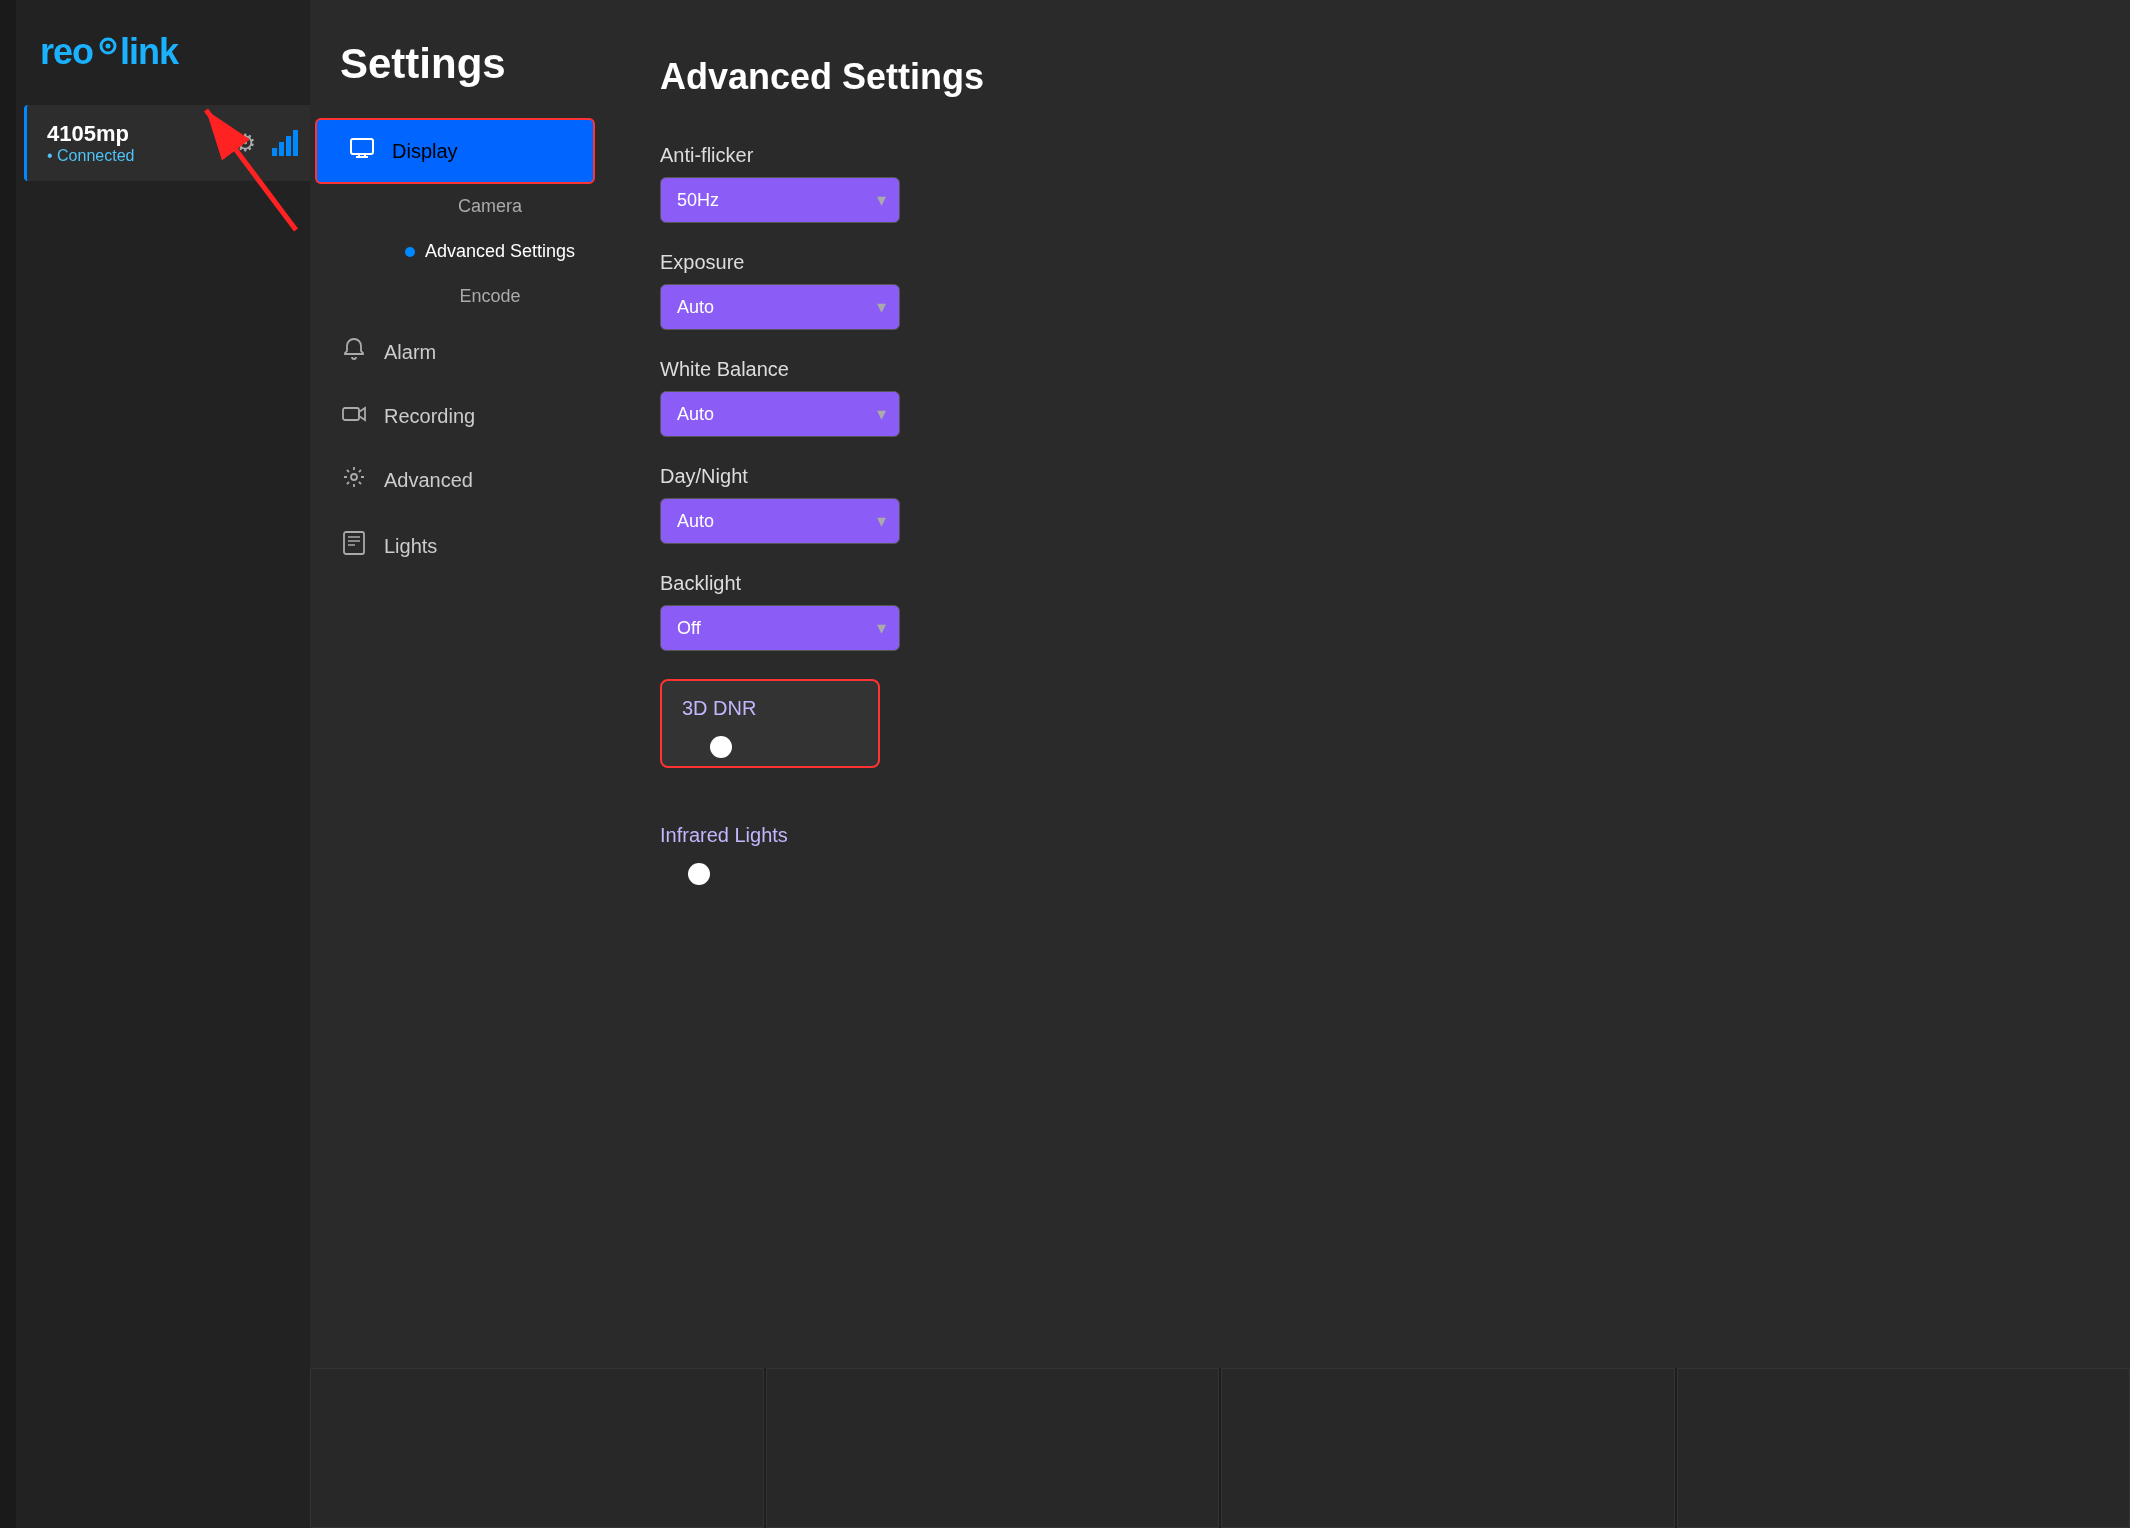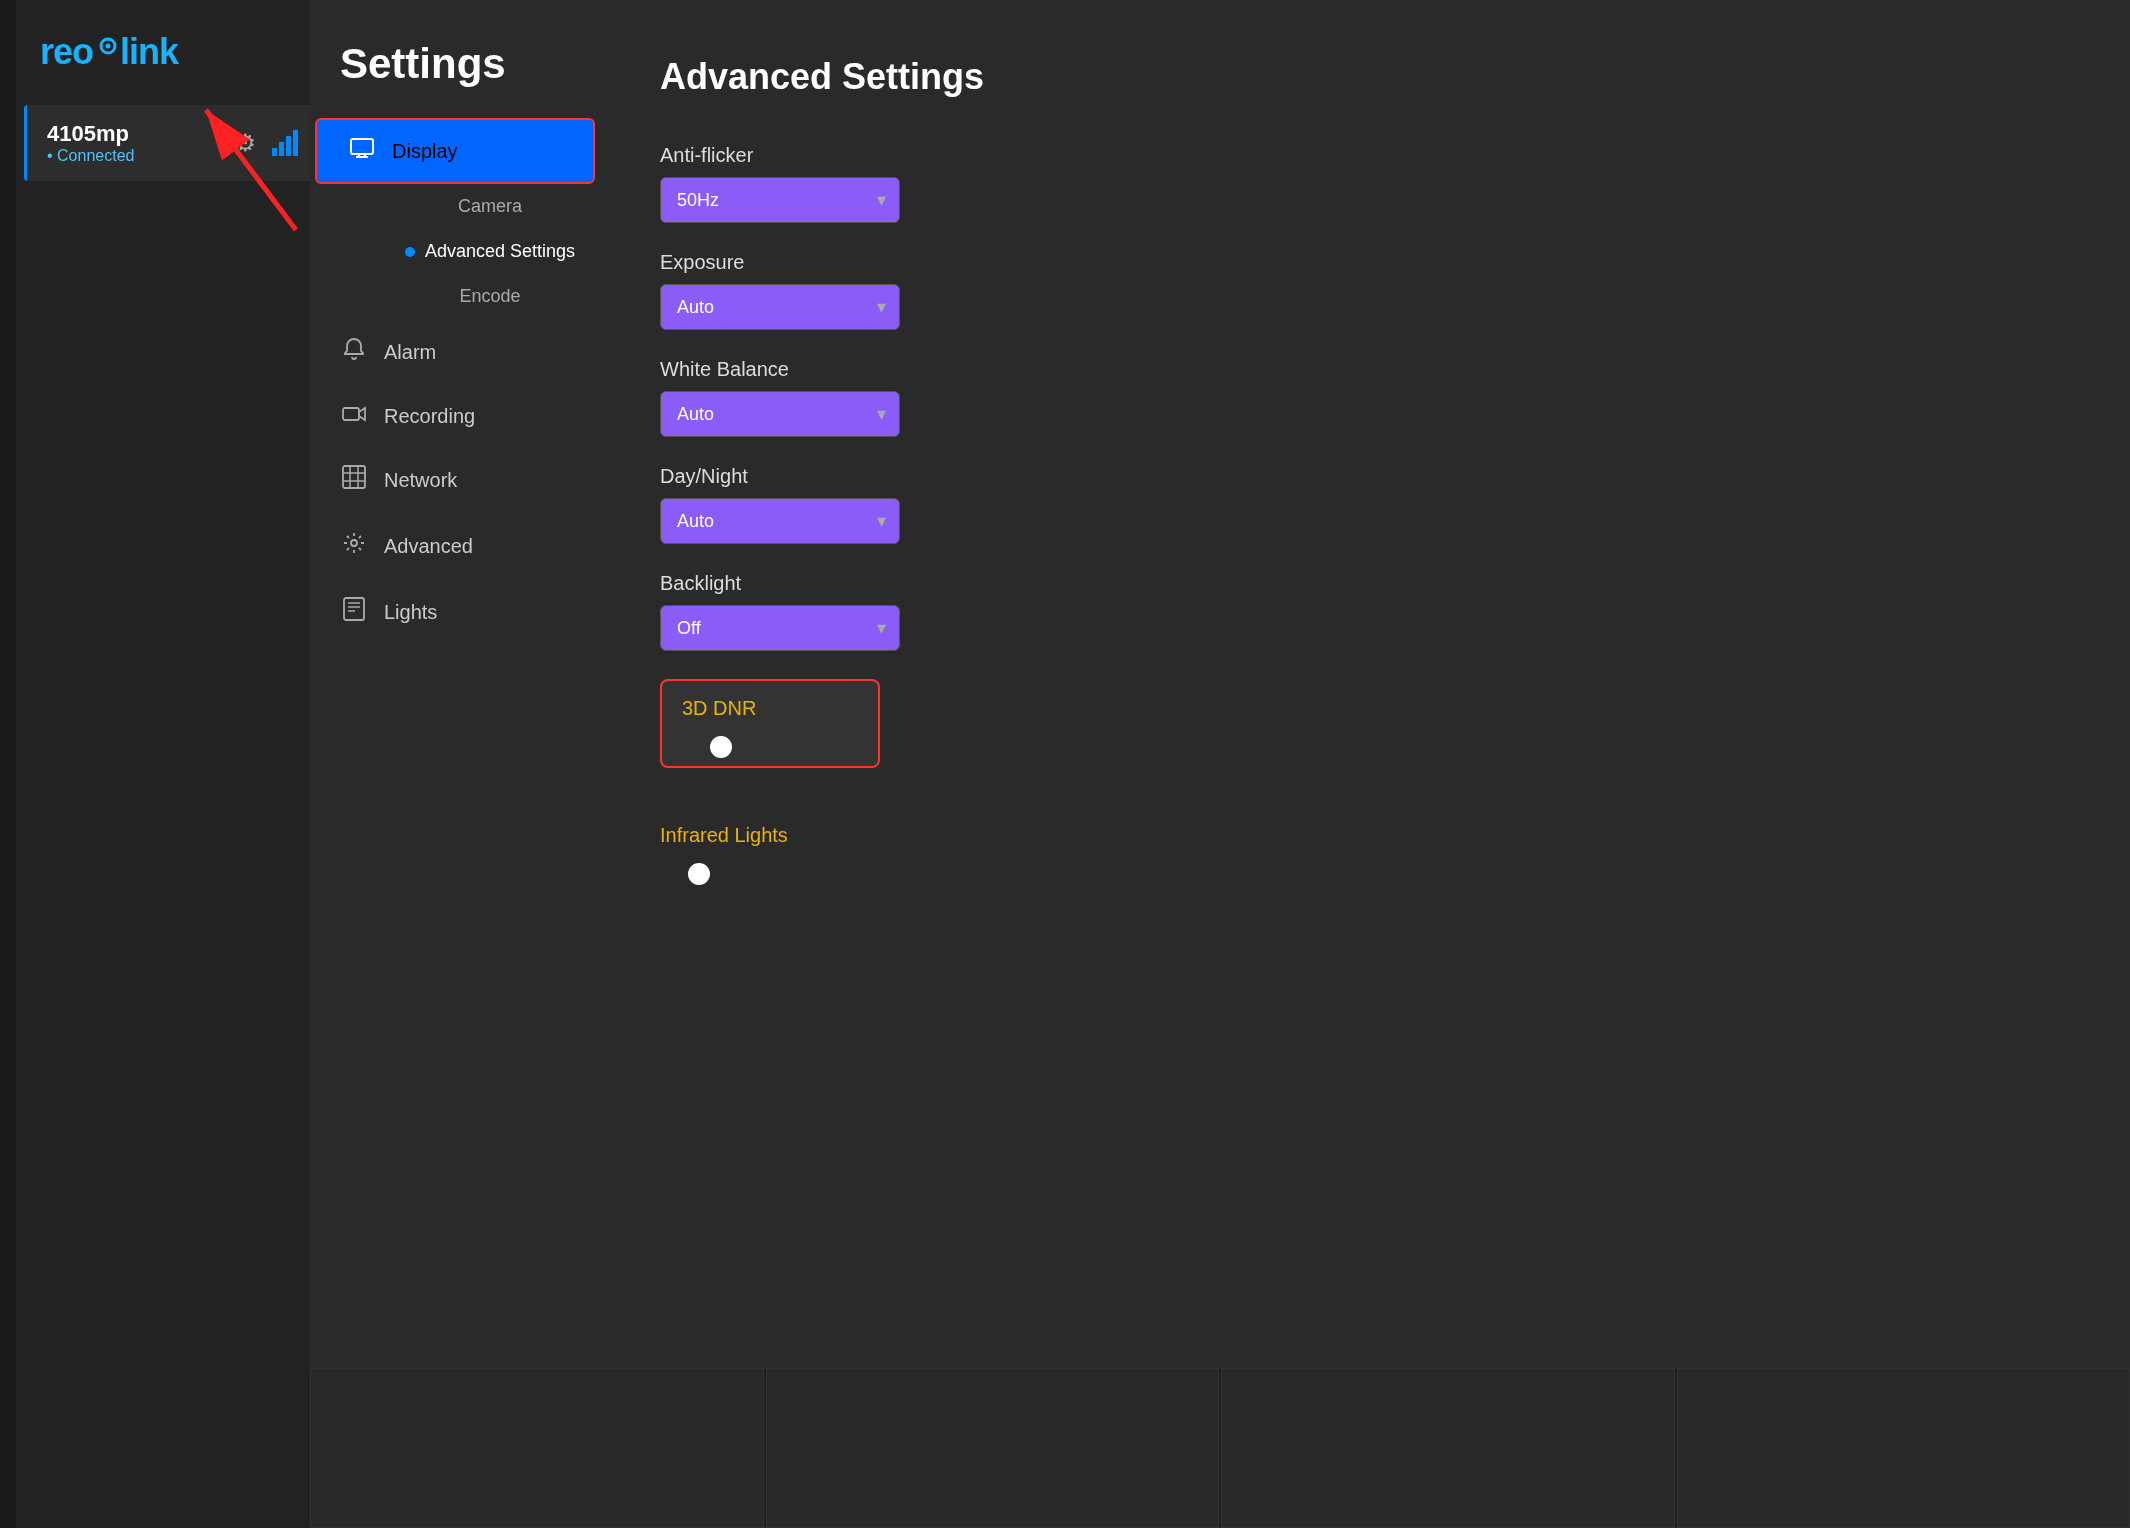--- a/index.html
+++ b/index.html
@@ -247,21 +247,21 @@
     .toggle-group.highlighted {
       border: 2px solid #ff3333;
       border-radius: 8px;
       padding: 16px 20px;
       background: #333333;
       display: inline-block;
       min-width: 220px;
     }
 
     .toggle-label {
-      color: #eab308;
+      color: #c4b5fd;
       font-size: 20px;
       margin-bottom: 12px;
       display: block;
     }
 
     .toggle-switch {
       position: relative;
       width: 56px;
       height: 30px;
       cursor: pointer;
@@ -417,32 +417,20 @@
       <span class="nav-icon">
         <svg width="24" height="18" viewBox="0 0 24 18" fill="none">
           <rect x="1" y="3" width="16" height="12" rx="2" stroke="#aaa" stroke-width="1.8"></rect>
           <path d="M17 7l6-4v12l-6-4z" stroke="#aaa" stroke-width="1.8" fill="none"></path>
         </svg>
       </span>
       <span>Recording</span>
     </div>
 
 
-    <div class="nav-item">
-      <span class="nav-icon">
-        <svg width="24" height="24" viewBox="0 0 24 24" fill="none">
-          <rect x="1" y="1" width="22" height="22" rx="2" stroke="#aaa" stroke-width="1.8"></rect>
-          <line x1="1" y1="8" x2="23" y2="8" stroke="#aaa" stroke-width="1.5"></line>
-          <line x1="1" y1="16" x2="23" y2="16" stroke="#aaa" stroke-width="1.5"></line>
-          <line x1="8" y1="1" x2="8" y2="23" stroke="#aaa" stroke-width="1.5"></line>
-          <line x1="16" y1="1" x2="16" y2="23" stroke="#aaa" stroke-width="1.5"></line>
-        </svg>
-      </span>
-      <span>Network</span>
-    </div>
 
     <div class="nav-item">
       <span class="nav-icon">
         <svg width="24" height="24" viewBox="0 0 24 24" fill="none">
           <circle cx="12" cy="12" r="3" stroke="#aaa" stroke-width="1.8"></circle>
           <path d="M12 2v3M12 19v3M2 12h3M19 12h3M4.9 4.9l2.1 2.1M16.9 16.9l2.1 2.1M4.9 19.1l2.1-2.1M16.9 7.1l2.1-2.1" stroke="#aaa" stroke-width="1.8"></path>
         </svg>
       </span>
       <span>Advanced</span>
     </div>

